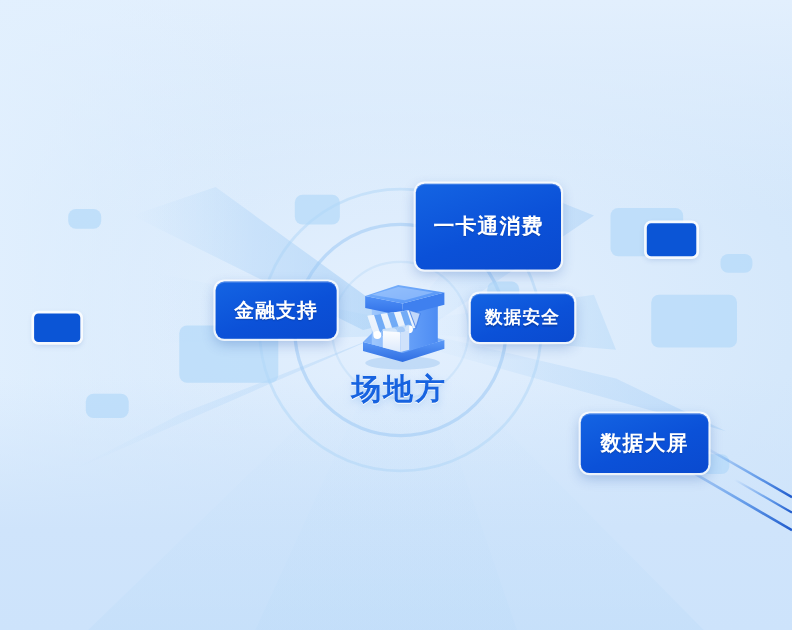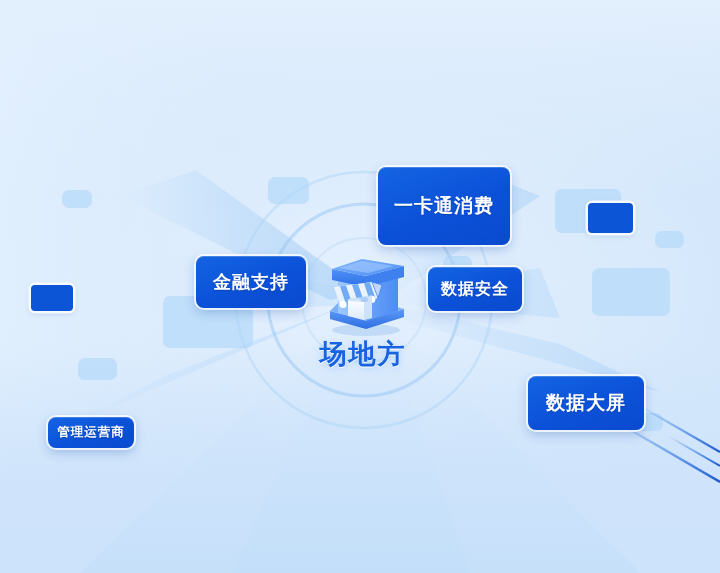--- a/index.html
+++ b/index.html
@@ -234,23 +234,20 @@
   </div>
 
   <div id="center-title">场地方</div>
 
   <div class="chip" id="chip-yika">
     <span>一卡通消费</span>
   </div>
   <div class="chip" id="chip-jinrong">
     <span>金融支持</span>
   </div>
-  <div class="chip" id="chip-guanli">
-    <span>管理运营商</span>
-  </div>
   <div class="chip" id="chip-anquan">
     <span>数据安全</span>
   </div>
   <div class="chip" id="chip-dapin">
     <span>数据大屏</span>
   </div>
 
   <h1 class="sr">场地方生态结构图</h1>
 </div>
 

